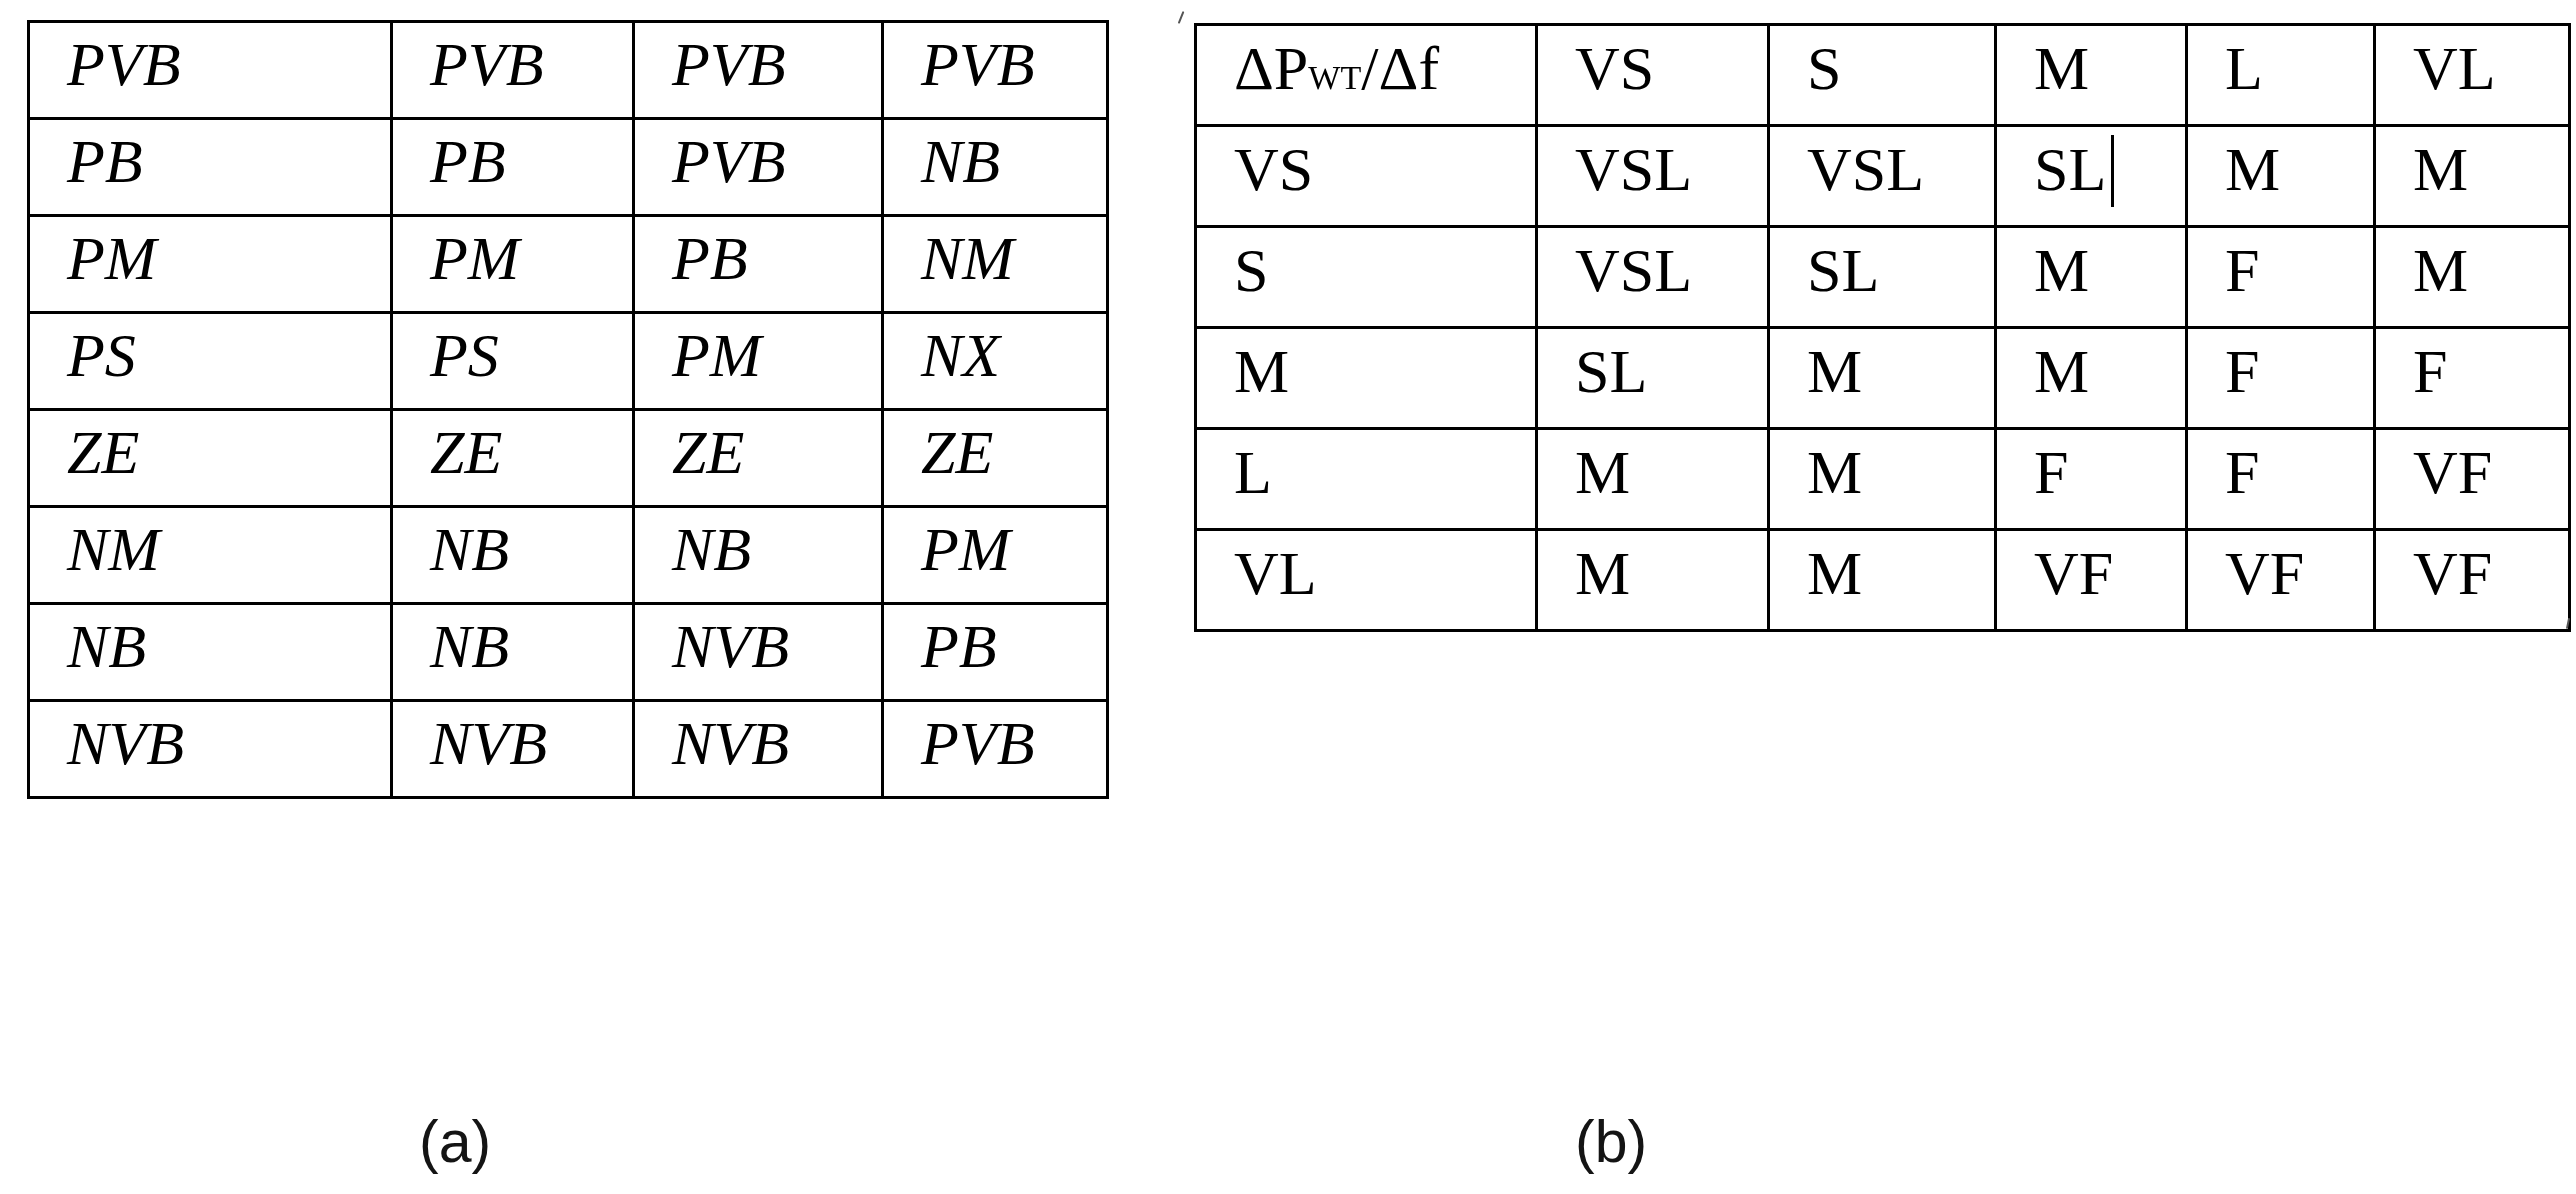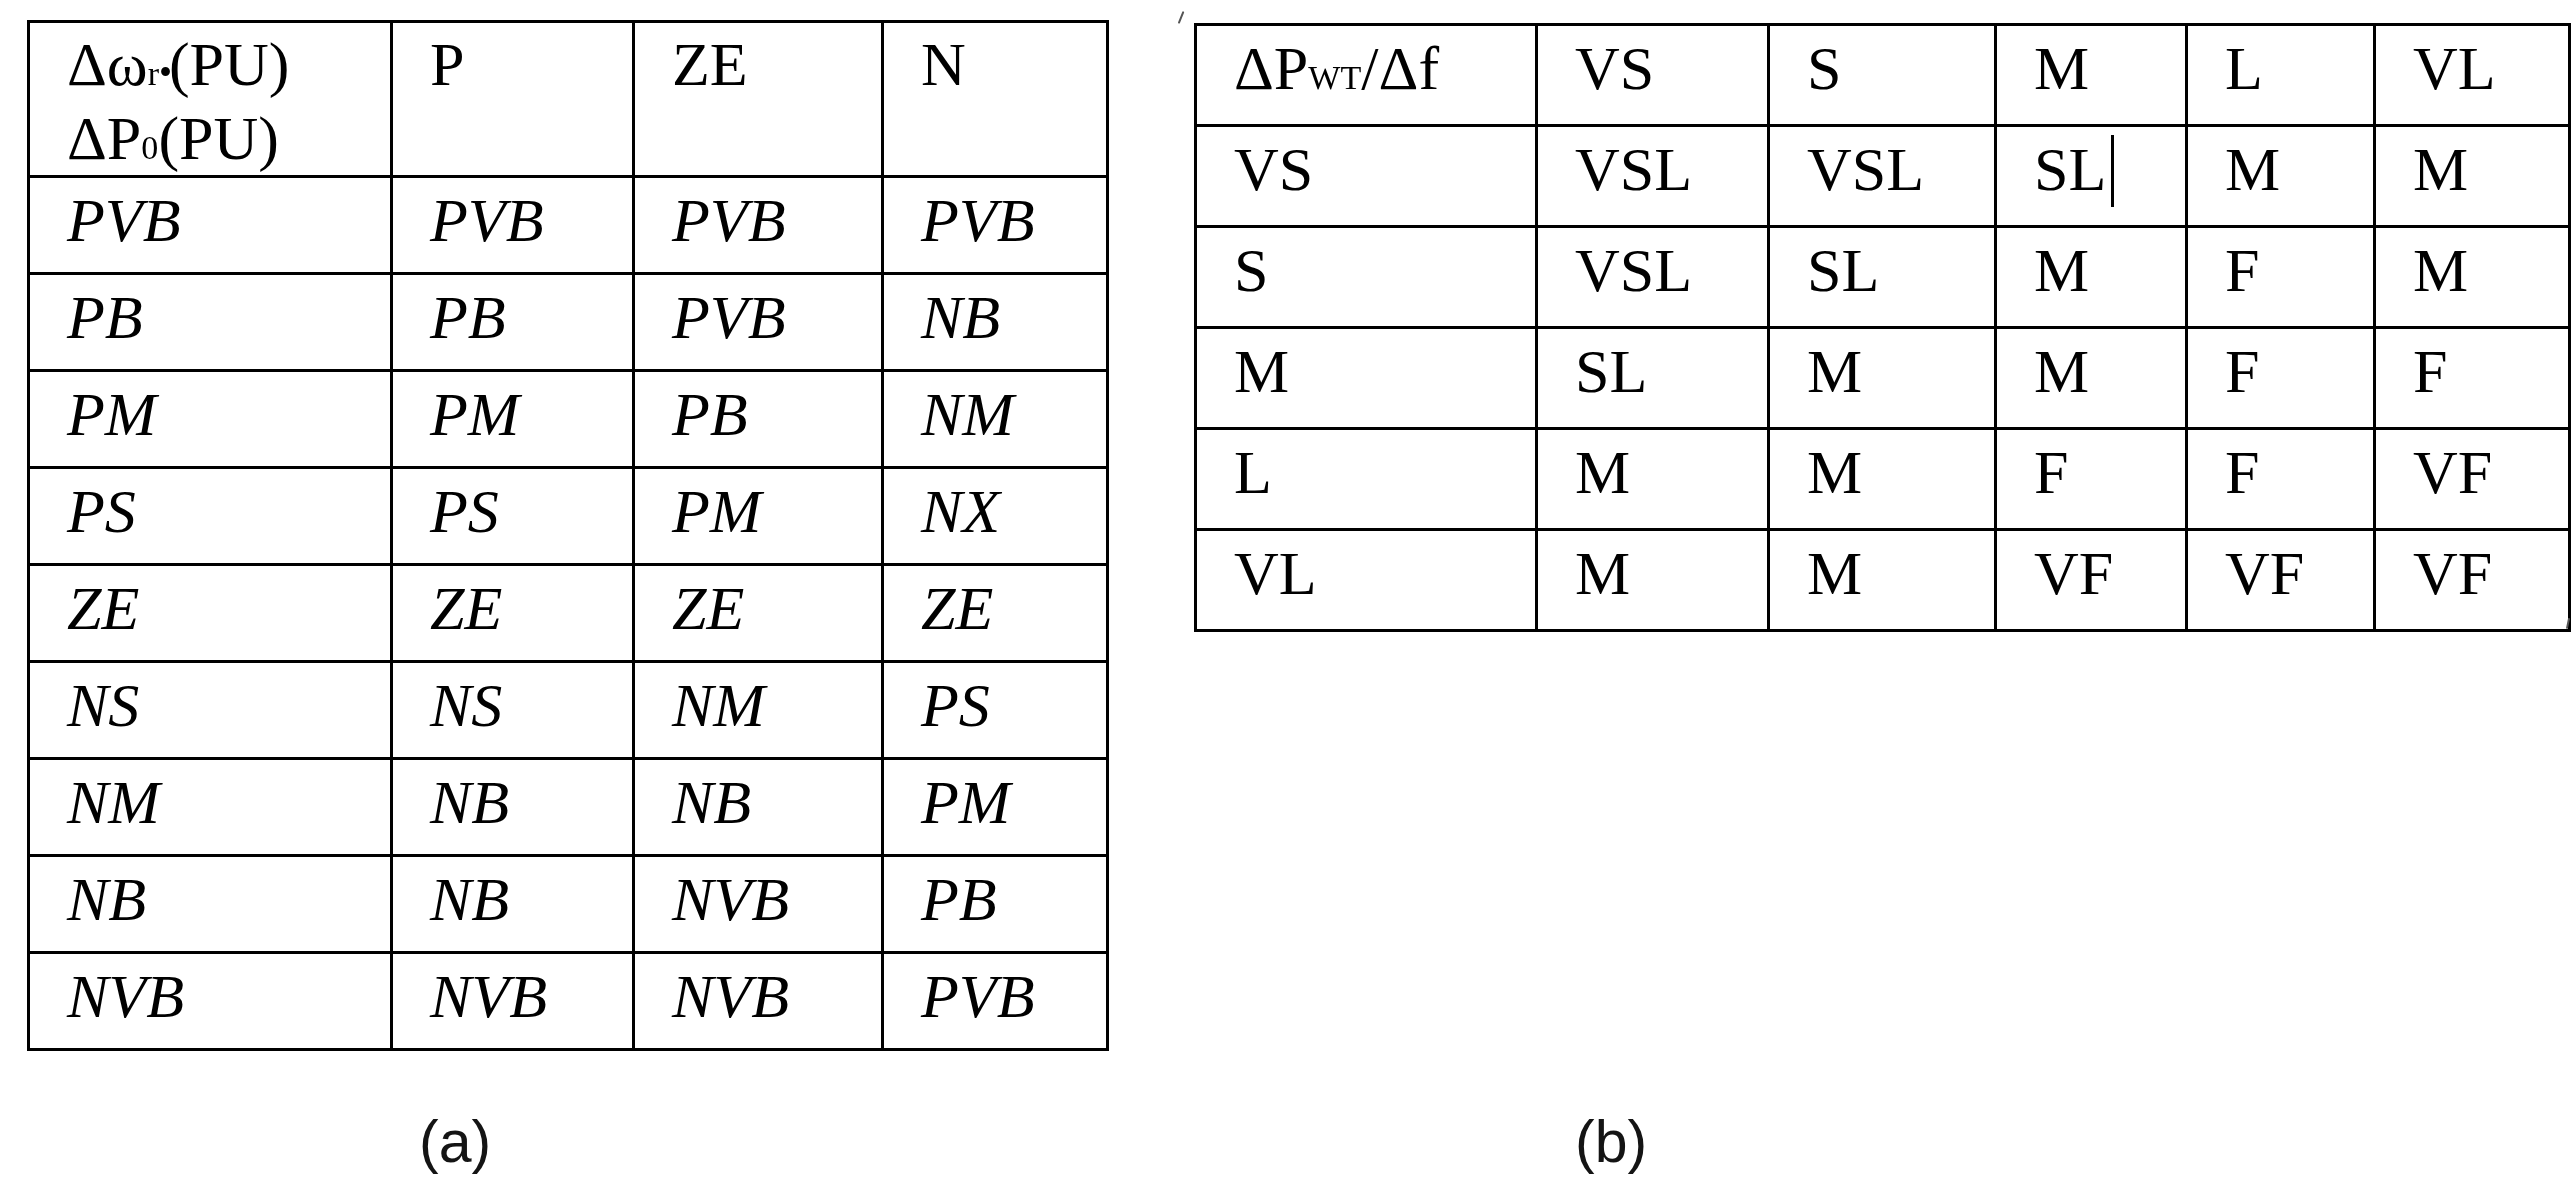--- a/index.html
+++ b/index.html
@@ -93,29 +93,20 @@
 <body>
 
 <table class="tbl" id="table-a">
   <colgroup>
     <col style="width:363px">
       <col style="width:242px">
       <col style="width:249px">
       <col style="width:225px">
   </colgroup>
   <tbody>
-    <tr class="hdr">
-      <td class="corner">
-        <div class="cline"><span>Δω</span><sub>r</sub><sup class="dot">•</sup><span>(PU)</span></div>
-        <div class="cline"><span>ΔP</span><sub>0</sub><span>(PU)</span></div>
-      </td>
-      <td>P</td>
-      <td>ZE</td>
-      <td>N</td>
-    </tr>
     <tr class="body">
       <td>PVB</td>
       <td>PVB</td>
       <td>PVB</td>
       <td>PVB</td>
     </tr>
     <tr class="body">
       <td>PB</td>
       <td>PB</td>
       <td>PVB</td>
@@ -131,26 +122,20 @@
       <td>PS</td>
       <td>PS</td>
       <td>PM</td>
       <td>NX</td>
     </tr>
     <tr class="body">
       <td>ZE</td>
       <td>ZE</td>
       <td>ZE</td>
       <td>ZE</td>
-    </tr>
-    <tr class="body">
-      <td>NS</td>
-      <td>NS</td>
-      <td>NM</td>
-      <td>PS</td>
     </tr>
     <tr class="body">
       <td>NM</td>
       <td>NB</td>
       <td>NB</td>
       <td>PM</td>
     </tr>
     <tr class="body">
       <td>NB</td>
       <td>NB</td>

